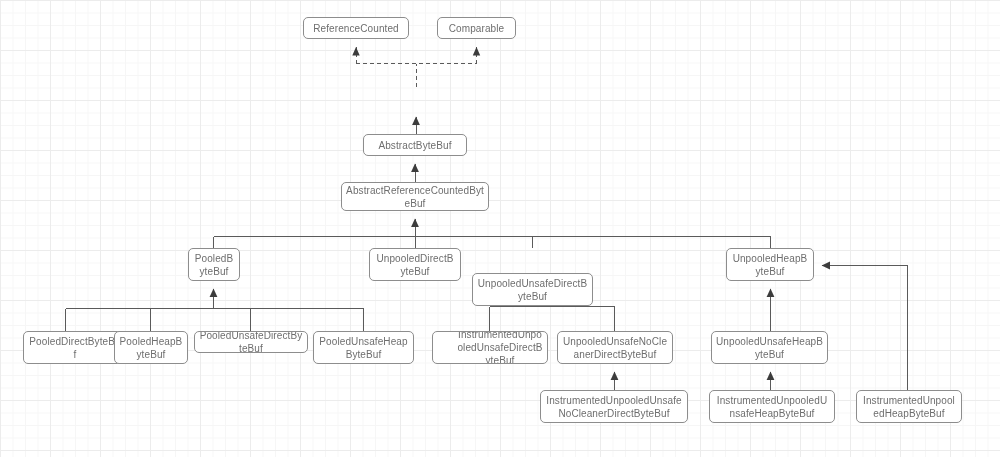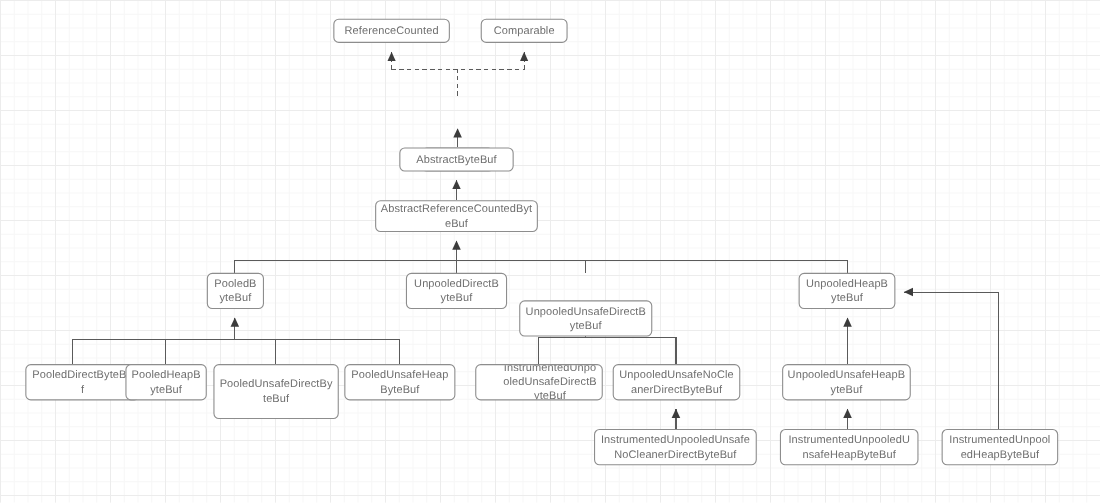--- a/index.html
+++ b/index.html
@@ -156,21 +156,21 @@
   <div class="node" style="left:726px; top:248px; width:88px;  height:33px;">
       <span>UnpooledHeapByteBuf</span>
     </div>
 
   <div class="node" style="left:23px;  top:331px; width:104px;  height:33px;">
       <span>PooledDirectByteBuf</span>
     </div>
   <div class="node" style="left:114px; top:331px; width:74px;  height:33px;">
       <span>PooledHeapByteBuf</span>
     </div>
-  <div class="node" style="left:194px; top:331px; width:114px; height:50px;">
+  <div class="node" style="left:194px; top:331px; width:114px; height:22px;">
       <span>PooledUnsafeDirectByteBuf</span>
     </div>
   <div class="node" style="left:313px; top:331px; width:101px; height:33px;">
       <span>PooledUnsafeHeapByteBuf</span>
     </div>
   <div class="node" style="left:432px; top:331px; width:116px; height:33px;padding-left:24px;">
       <span>InstrumentedUnpooledUnsafeDirectByteBuf</span>
     </div>
   <div class="node" style="left:557px; top:331px; width:116px; height:33px;">
       <span>UnpooledUnsafeNoCleanerDirectByteBuf</span>

